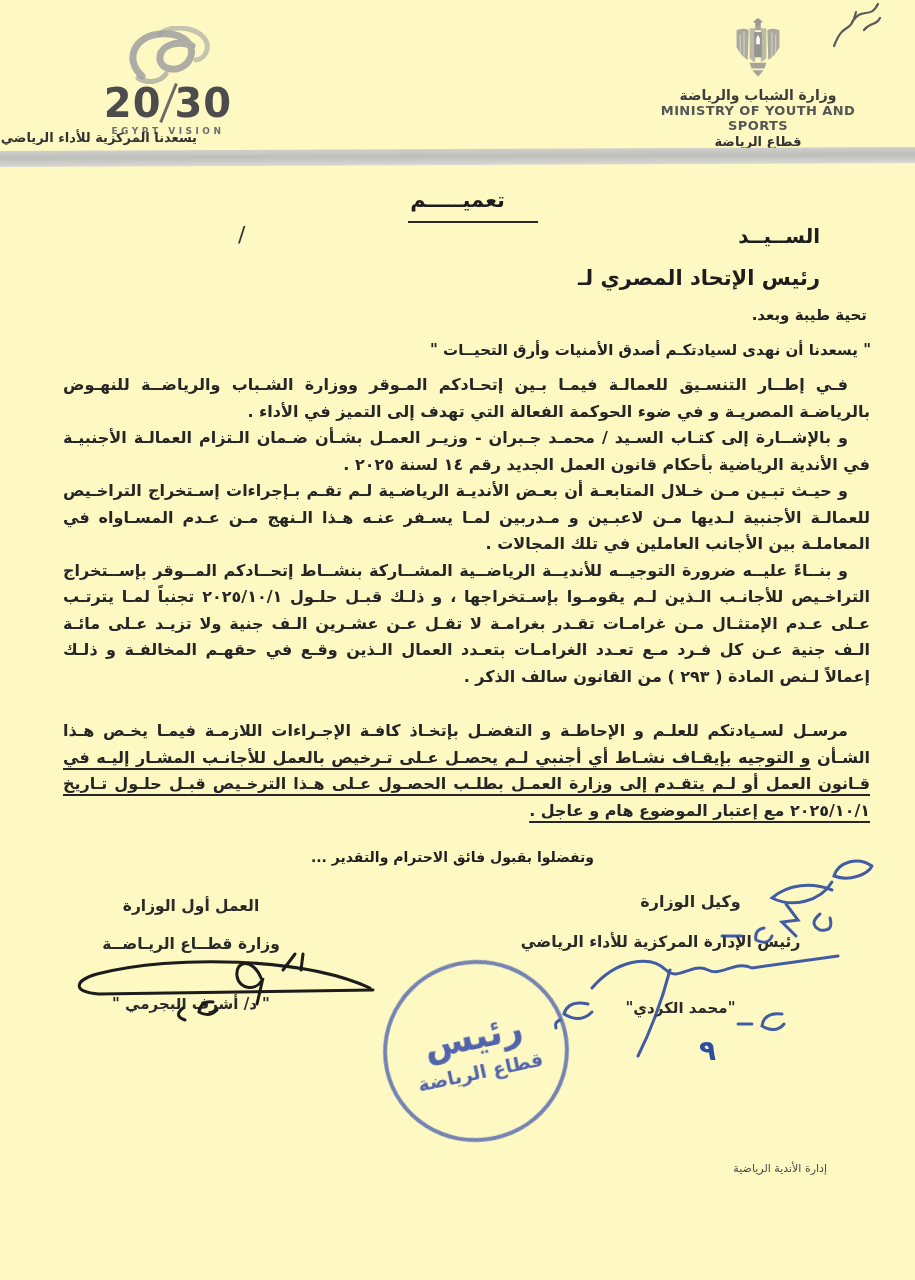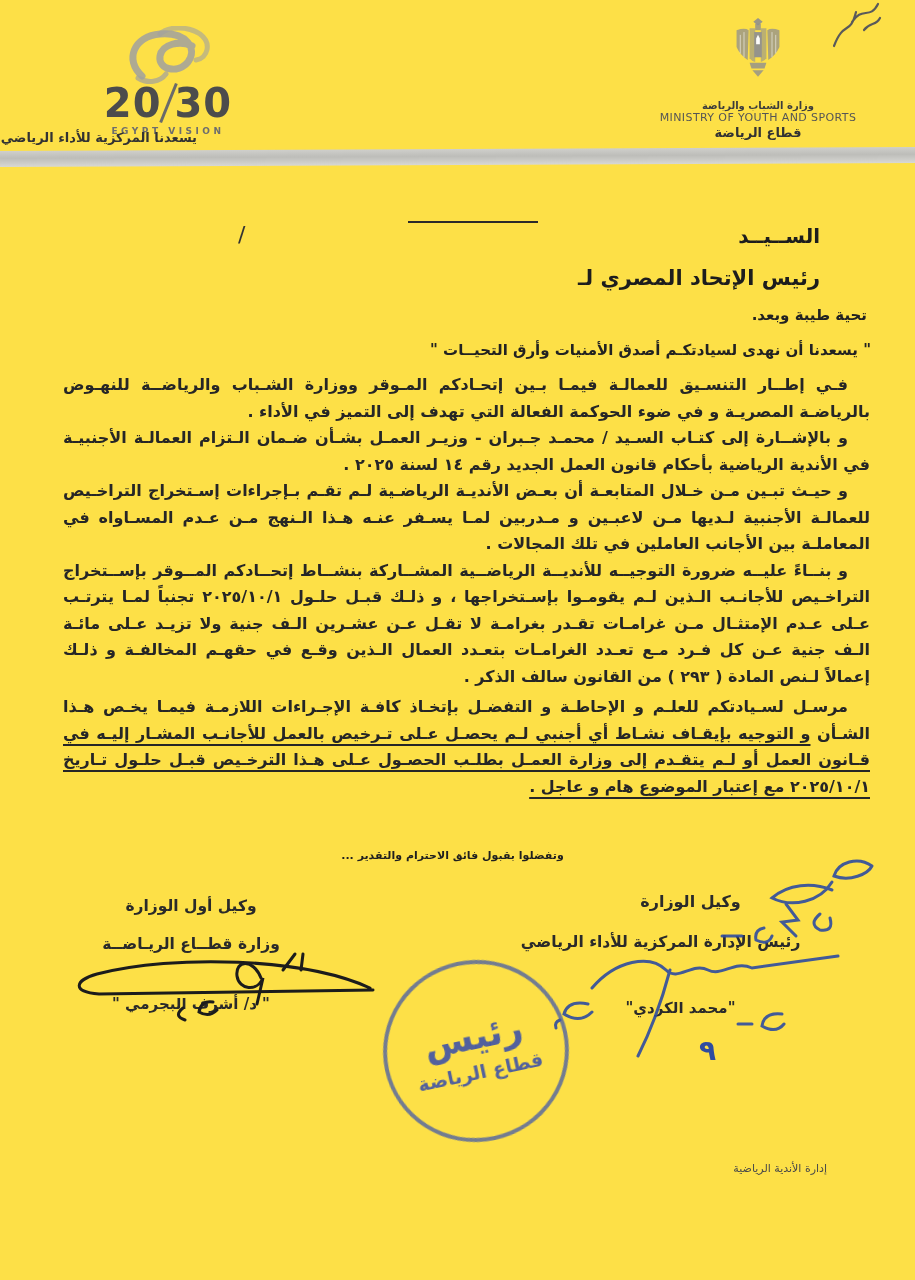--- a/index.html
+++ b/index.html
@@ -1,36 +1,36 @@
 <!DOCTYPE html>
 <html lang="ar" dir="rtl"><head>
 <meta charset="utf-8">
 <style>
   html,body{margin:0;padding:0;background:#e8e8e6;}
   .page{
     position:relative;
     width:915px;height:1280px;
     margin:0 auto;
-    background:#fde047;
+    background:#fef9c3;
     overflow:hidden;
     font-family:"DejaVu Sans",sans-serif;
     color:#2a2a2a;
     direction:rtl;
   }
   
   .corner-scribble{position:absolute;left:820px;top:0;width:70px;height:52px;}
   .logo2030{position:absolute;left:78px;top:26px;width:180px;text-align:center;direction:ltr;}
   .logo2030 .swirl{display:block;margin:0 auto -6px auto;}
   .logo2030 .nums{font-weight:bold;font-size:40px;letter-spacing:1px;color:#4c4c4c;line-height:1;display:flex;justify-content:center;align-items:center;gap:2px;}
   .logo2030 .slash{display:inline-block;width:3px;height:42px;background:#6a6a6a;transform:rotate(22deg);margin:0 3px;}
   .logo2030 .sub{font-size:9px;letter-spacing:3.5px;color:#6d6d6d;font-weight:bold;margin-top:2px;}
   .dept-left{position:absolute;right:718px;left:20px;top:130px;font-size:13px;font-weight:bold;color:#333;white-space:nowrap;}
   .emblem-block{position:absolute;right:52px;top:16px;width:210px;text-align:center;}
-  .emblem-block .ar{font-size:10px;font-weight:bold;color:#3c3c3c;margin-top:18px;}
-  .emblem-block .en{font-size:11px;letter-spacing:.4px;color:#555;direction:ltr;font-weight:normal;}
+  .emblem-block .ar{font-size:14px;font-weight:bold;color:#3c3c3c;margin-top:5px;}
+  .emblem-block .en{font-size:13px;letter-spacing:.4px;color:#555;direction:ltr;font-weight:bold;}
   .emblem-block .sector{font-size:13px;font-weight:bold;color:#333;margin-top:1px;}
   .gray-band{
     position:absolute;left:0;top:149px;width:915px;height:16px;
     background:linear-gradient(180deg,#cfcfcb 0%,#bdbdb9 45%,#d8d8d4 100%);
     transform:rotate(-.25deg);
     filter:blur(.4px);
   }
   
   .doc-title{position:absolute;left:0;right:0;top:188px;text-align:center;font-size:21px;font-weight:bold;color:#1d1d1d;letter-spacing:1px;}
   .doc-title-underline{position:absolute;left:408px;top:221px;width:130px;height:2px;background:#2a2a2a;}
@@ -39,23 +39,23 @@
   .addressee-role{position:absolute;right:95px;top:266px;font-size:21px;font-weight:bold;color:#1d1d1d;}
   .greeting{position:absolute;right:48px;top:306px;font-size:15px;font-weight:bold;color:#222;}
   .salutation{position:absolute;right:44px;top:341px;font-size:15px;font-weight:bold;color:#222;}
   
   .body-text{
     position:absolute;right:45px;left:63px;top:372px;
     font-size:16px;font-weight:bold;line-height:26.5px;
     text-align:justify;color:#262626;
   }
   .body-text p{margin:0;text-indent:22px;}
-  .body-text p.final{margin-top:4px;}
+  .body-text p.final{margin-top:28px;}
   .u-span{text-decoration:underline;text-decoration-thickness:1.5px;text-underline-offset:5px;}
-  .closing{position:absolute;left:0;right:10px;top:849px;text-align:center;font-size:11px;font-weight:bold;color:#1f1f1f;}
+  .closing{position:absolute;left:0;right:10px;top:849px;text-align:center;font-size:14px;font-weight:bold;color:#1f1f1f;}
   
   .sig-right{position:absolute;right:112px;top:892px;width:285px;text-align:center;}
   .sig-right .t1{font-size:16px;font-weight:bold;margin-bottom:22px;margin-left:60px;}
   .sig-right .t2{font-size:15.5px;font-weight:bold;}
   .sig-right .nm{font-size:15px;font-weight:bold;margin-top:48px;margin-left:40px;}
   .sig-left{position:absolute;right:618px;left:85px;top:897px;text-align:center;}
   .sig-left .t1{font-size:15.5px;font-weight:bold;margin-bottom:20px;}
   .sig-left .t2{font-size:15.5px;font-weight:bold;}
   .sig-left .nm{font-size:15px;font-weight:bold;margin-top:42px;}
   .ink-right{position:absolute;left:520px;top:852px;width:375px;height:220px;pointer-events:none;}
@@ -122,20 +122,21 @@
           <line x1="45" y1="17" x2="45" y2="44"></line>
       </g>
     </svg>
     <div class="ar">وزارة الشباب والرياضة</div>
     <div class="en">MINISTRY OF YOUTH AND SPORTS</div>
     <div class="sector">قطاع الرياضة</div>
   </div>
 
   <div class="gray-band"></div>
 
+  <div class="doc-title">تعميـــــم</div>
   <div class="doc-title-underline"></div>
 
   <div class="addressee">الســيــد</div>
   <div class="addressee-slash">/</div>
   <div class="addressee-role">رئيس الإتحاد المصري لـ</div>
   <div class="greeting">تحية طيبة وبعد.</div>
   <div class="salutation">" يسعدنا أن نهدى لسيادتكـم أصدق الأمنيات وأرق التحيــات "</div>
 
   <div class="body-text">
     <p>فـي إطــار التنسـيق للعمالـة فيمـا بـين إتحـادكم المـوقر ووزارة الشـباب والرياضــة للنهـوض بالرياضـة المصريـة و في ضوء الحوكمة الفعالة التي تهدف إلى التميز في الأداء .</p>
@@ -165,21 +166,21 @@
       <path d="M150 118 C140 156 128 184 118 204"></path>
       <path d="M68 152 q-20 -4 -24 10 q16 10 28 -2"></path>
       <path d="M40 168 q-6 2 -4 8"></path>
       <path d="M262 162 q-18 -2 -20 12 q14 8 22 -2"></path>
       <path d="M232 172 h-14"></path>
     </g>
     <text x="196" y="208" font-size="28" fill="#2e4ca0" font-weight="bold">٩</text>
   </svg>
 
   <div class="sig-left">
-    <div class="t1">وكيل أول الوزارة</div>
+    <div class="t1">العمل أول الوزارة</div>
     <div class="t2">وزارة قطــاع الريـاضــة</div>
     <div class="nm">" د/ أشرف البجرمي "</div>
   </div>
 
   <svg class="ink-left" viewBox="0 0 320 80" preserveAspectRatio="none">
     <g fill="none" stroke="#1c1c1c" stroke-width="3" stroke-linecap="round">
       <path d="M315 40 C250 10 120 6 42 26 C20 32 16 44 44 46 L318 42"></path>
       <path d="M206 30 C198 10 180 12 182 28 C184 42 202 44 208 30 L202 56"></path>
       <path d="M228 22 l12 -16"></path>
       <path d="M246 22 l2 -16"></path>

